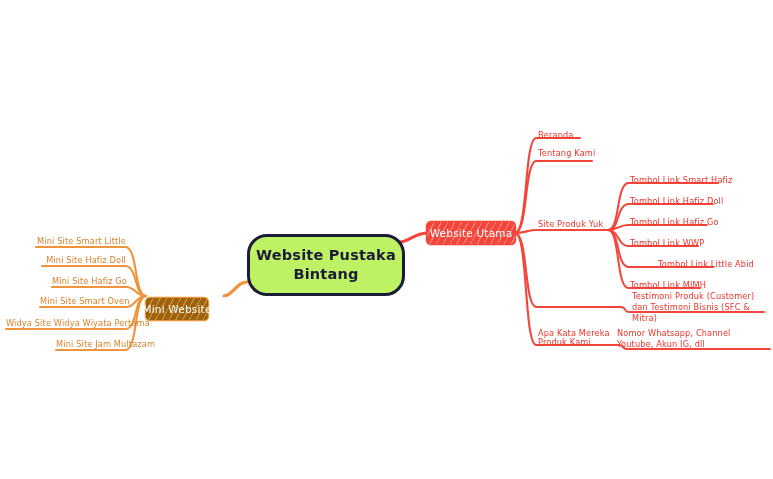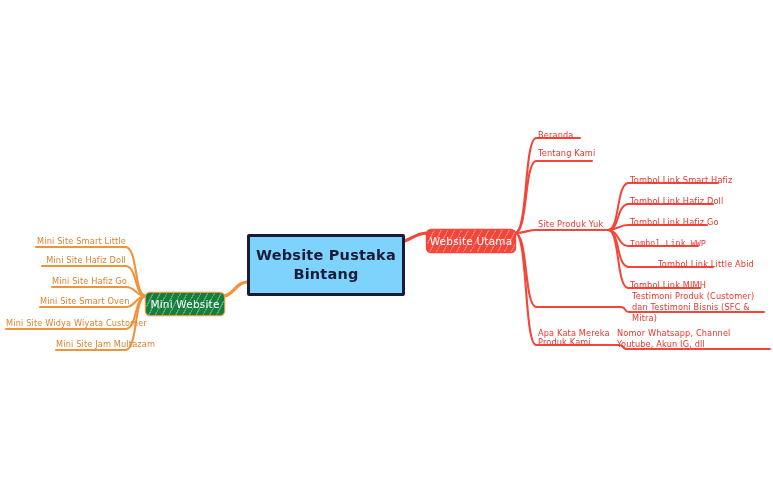--- a/index.html
+++ b/index.html
@@ -27,22 +27,22 @@
   }
 
   
   .root-node {
     position: absolute;
     left: 247px;
     top: 234px;
     width: 152px;
     height: 56px;
     border: 3px solid #1b1b38;
-    border-radius: 2px;
-    background: #7dd3fc;
+    border-radius: 20px;
+    background: #bef264;
     display: flex;
     align-items: center;
     justify-content: center;
     z-index: 6;
   }
   .root-node .root-text {
     color: #1b1b38;
     font-size: 14.5px;
     font-weight: bold;
     line-height: 1.28;
@@ -56,21 +56,20 @@
     position: absolute;
     display: flex;
     align-items: center;
     justify-content: center;
     border-radius: 4px;
     z-index: 5;
     color: #ffffff;
     font-size: 10.5px;
     letter-spacing: .2px;
     white-space: nowrap;
-    margin-top: 8px;
   }
   .branch-node::after {
     
     content: "";
     position: absolute;
     left: 0; top: 0; right: 0; bottom: 0;
     border-radius: 4px;
     background-image: repeating-linear-gradient(
       118deg,
       rgba(255,255,255,.30) 0px,
@@ -85,24 +84,24 @@
   .node-utama {
     left: 427px;
     top: 222px;
     width: 88px;
     height: 22px;
     background: #f4453a;
     box-shadow: 0 0 0 1.2px #f4453a;
   }
   .node-mini {
     left: 146px;
-    top: 285px;
-    width: 78px;
+    top: 298px;
+    width: 62px;
     height: 22px;
-    background: #15803d;
+    background: #a16207;
     box-shadow: 0 0 0 1.2px #f0943c;
   }
 
   
   .leaf {
     position: absolute;
     font-size: 8.2px;
     line-height: 1.35;
     letter-spacing: .15px;
     z-index: 4;
@@ -196,35 +195,35 @@
   <div class="leaf red right" style="left:538px; top:299px;margin-top:29px;">Apa Kata Mereka</div>
 
   <div class="leaf red right" style="left:538px; top:337px;">Produk Kami</div>
 
   <div class="leaf red right" style="left:630px; top:175px;">Tombol Link Smart Hafiz</div>
 
   <div class="leaf red right" style="left:630px; top:196px;">Tombol Link Hafiz Doll</div>
 
   <div class="leaf red right" style="left:630px; top:217px;">Tombol Link Hafiz Go</div>
 
-  <div class="leaf red right" style="left:630px; top:238px;font-family:Liberation Mono, monospace;">Tombol Link WWP</div>
+  <div class="leaf red right" style="left:630px; top:238px;">Tombol Link WWP</div>
 
   <div class="leaf red right" style="left:630px; top:259px;margin-left:28px;">Tombol Link Little Abid</div>
 
   <div class="leaf red right" style="left:630px; top:280px;">Tombol Link MIMH</div>
 
   <div class="leaf red right wrap" style="left:632px; top:291px; width:132px;">Testimoni Produk (Customer) dan Testimoni Bisnis (SFC &amp; Mitra)</div>
 
   <div class="leaf red right wrap" style="left:617px; top:328px; width:150px;">Nomor Whatsapp, Channel Youtube, Akun IG, dll</div>
 
   <div class="leaf orange left" style="left:36px; top:236px; width:90px;">Mini Site Smart Little</div>
 
   <div class="leaf orange left" style="left:42px; top:255px; width:84px;">Mini Site Hafiz Doll</div>
 
   <div class="leaf orange left" style="left:52px; top:276px; width:74px;">Mini Site Hafiz Go</div>
 
   <div class="leaf orange left" style="left:40px; top:296px; width:86px;">Mini Site Smart Oven</div>
 
-  <div class="leaf orange left" style="left:6px; top:318px; width:120px;">Mini Site Widya Wiyata Customer</div>
+  <div class="leaf orange left" style="left:6px; top:318px; width:120px;">Widya Site Widya Wiyata Pertama</div>
 
   <div class="leaf orange left" style="left:56px; top:339px; width:88px;">Mini Site Jam Multazam</div>
 
 </div>
 
 </body></html>

